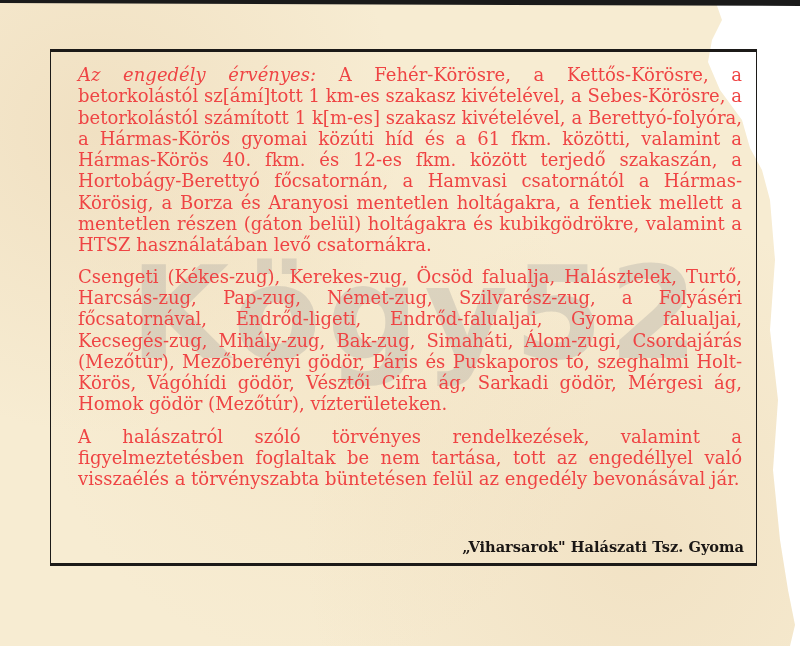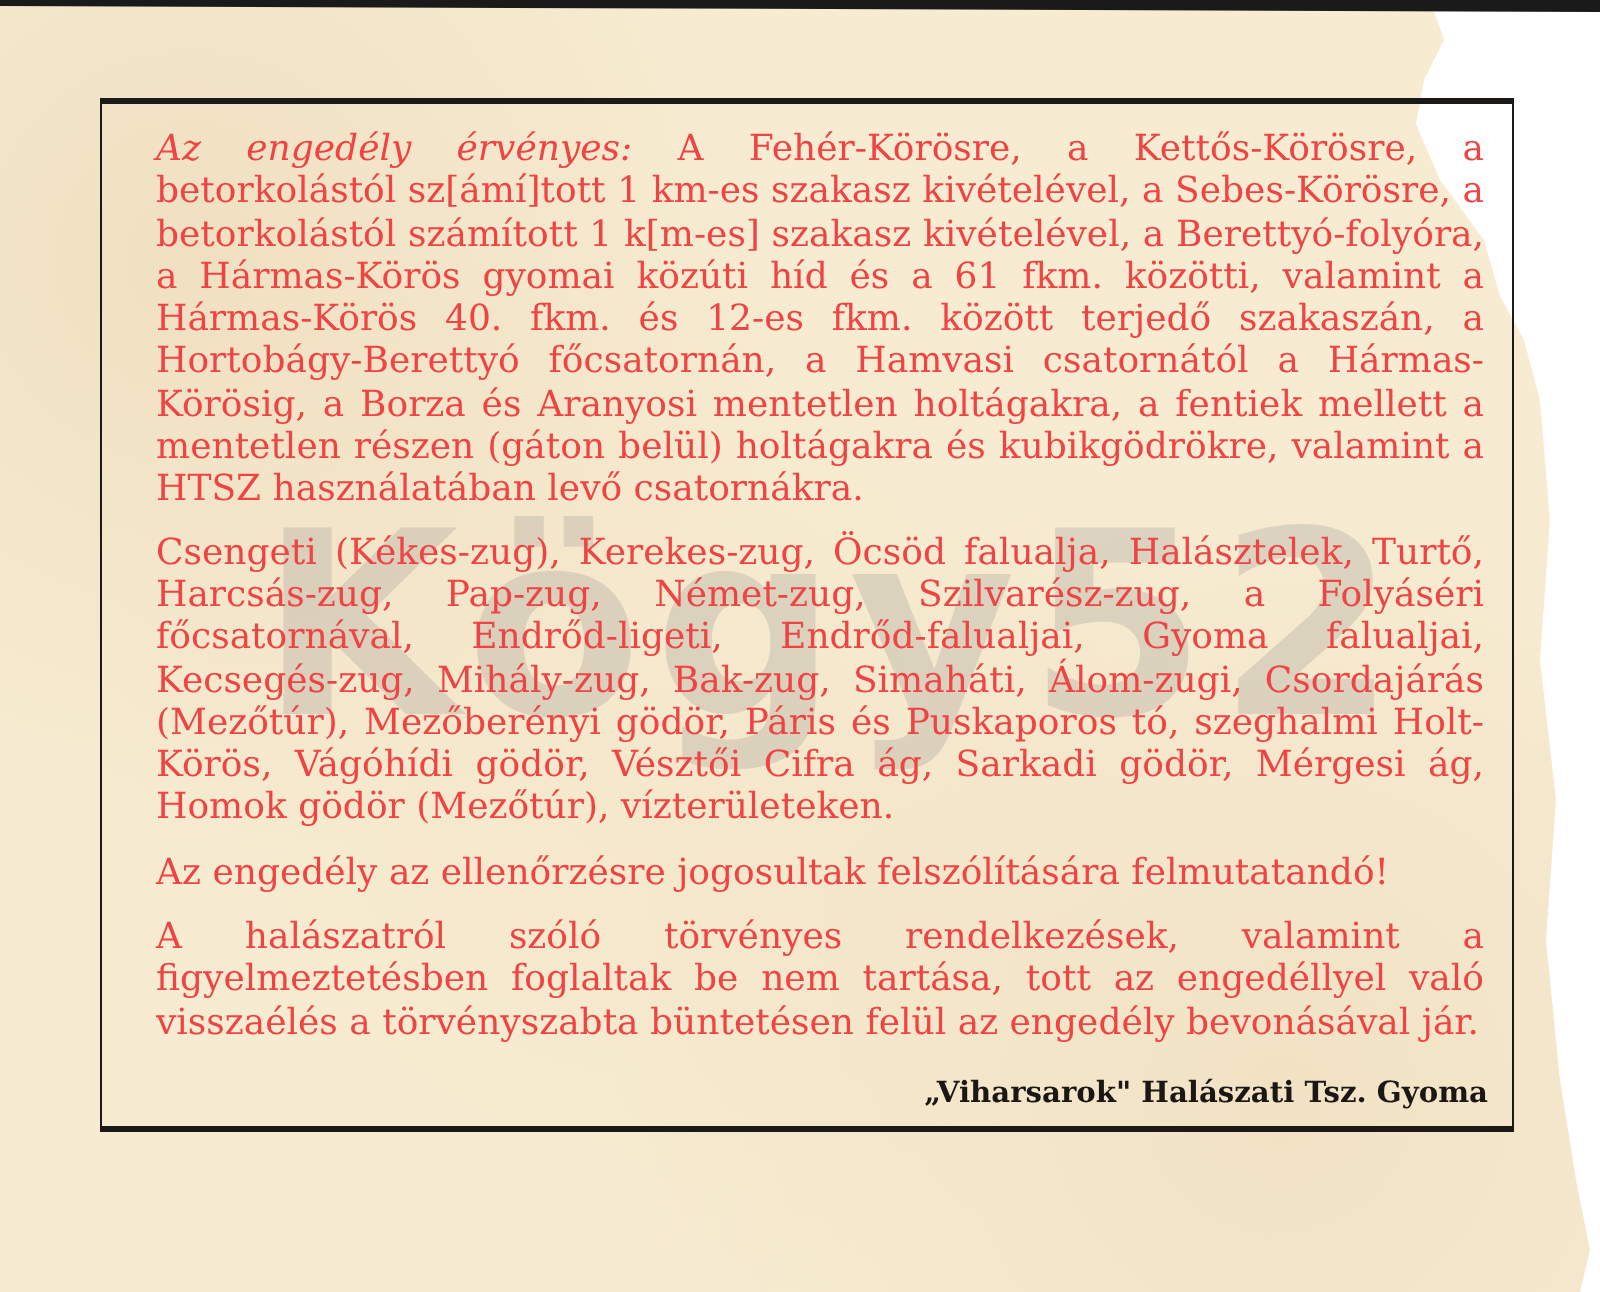--- a/index.html
+++ b/index.html
@@ -59,17 +59,16 @@
 <div class="topbar"></div>
 <div class="frame"></div>
 
 <div class="watermark">Kögy52</div>
 
 <div class="content">
   <p class="p1">
     <span class="italic">Az engedély érvényes:</span><span> A Fehér-Körösre, a Kettős-Körösre, a betorkolástól sz[ámí]tott 1 km-es szakasz kivételével, a Sebes-Körösre, a betorkolástól számított 1 k[m-es] szakasz kivételével, a Berettyó-folyóra, a Hármas-Körös gyomai közúti híd és a 61 fkm. közötti, valamint a Hármas-Körös 40. fkm. és 12-es fkm. között terjedő szakaszán, a Hortobágy-Berettyó főcsatornán, a Hamvasi csatornától a Hármas-Körösig, a Borza és Aranyosi mentetlen holtágakra, a fentiek mellett a mentetlen részen (gáton belül) holtágakra és kubikgödrökre, valamint a HTSZ használatában levő csatornákra.</span>
   </p>
   <p class="p2">Csengeti (Kékes-zug), Kerekes-zug, Öcsöd falualja, Halásztelek, Turtő, Harcsás-zug, Pap-zug, Német-zug, Szilvarész-zug, a Folyáséri főcsatornával, Endrőd-ligeti, Endrőd-falualjai, Gyoma falualjai, Kecsegés-zug, Mihály-zug, Bak-zug, Simaháti, Álom-zugi, Csordajárás (Mezőtúr), Mezőberényi gödör, Páris és Puskaporos tó, szeghalmi Holt-Körös, Vágóhídi gödör, Vésztői Cifra ág, Sarkadi gödör, Mérgesi ág, Homok gödör (Mezőtúr), vízterületeken.</p>
-  <p class="p3">Az engedély az ellenőrzésre jogosultak felszólítására felmutatandó!</p>
   <p class="p4">A halászatról szóló törvényes rendelkezések, valamint a figyelmeztetésben foglaltak be nem tartása, tott az engedéllyel való visszaélés a törvényszabta büntetésen felül az engedély bevonásával jár.</p>
 </div>
 
 <div class="sign">„Viharsarok" Halászati Tsz. Gyoma</div>
 
 </body></html>

